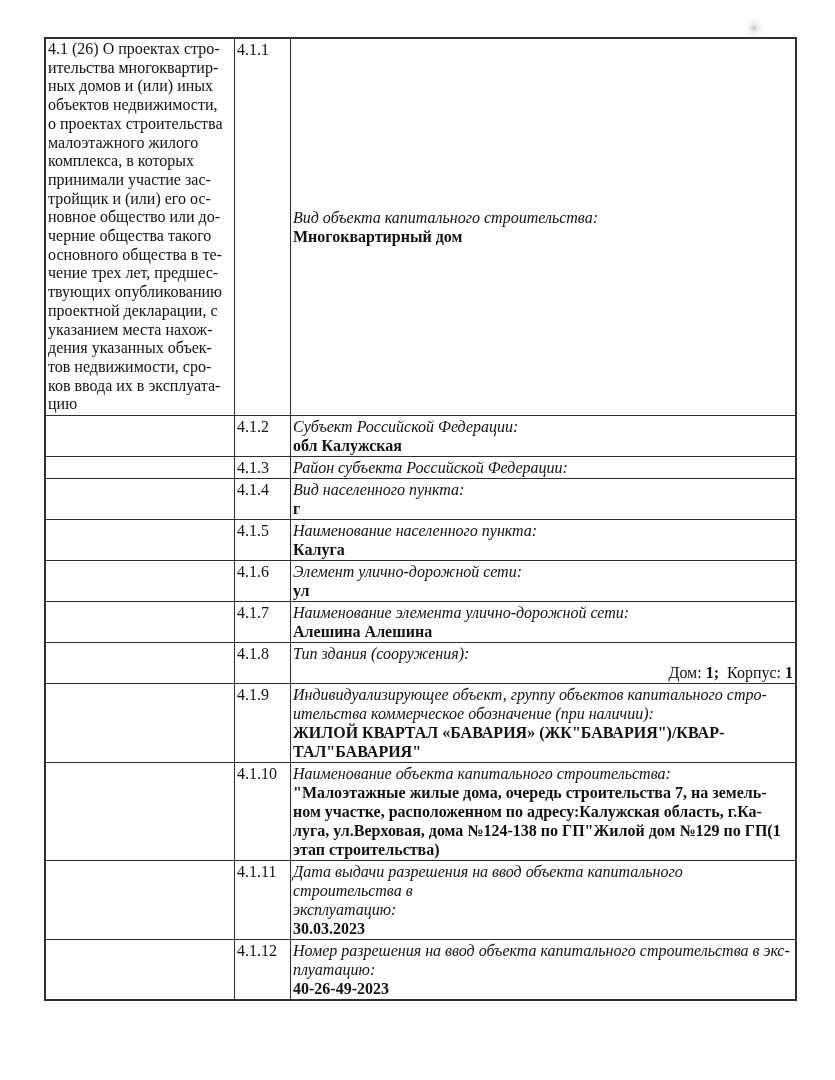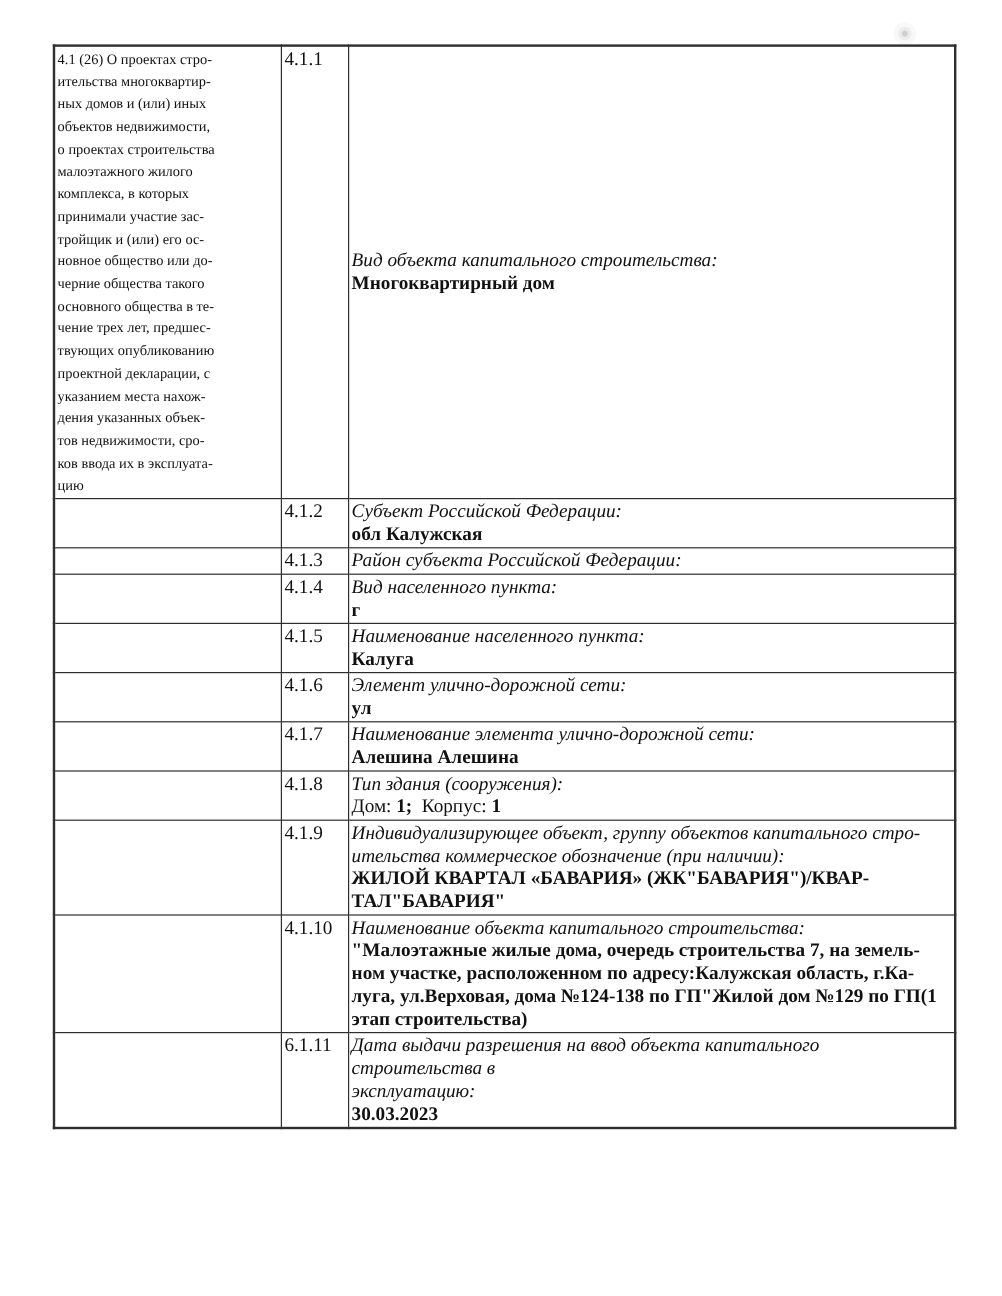--- a/index.html
+++ b/index.html
@@ -34,33 +34,33 @@
   td.desc-cell { width: 184px; }
   td.num-cell  {
     width: 51px;
     vertical-align: middle;
     padding-left: 3px;
   }
   td.content-cell { width: 500px; }
   td.content-cell.middle { vertical-align: middle; }
   .desc-text {
     white-space: pre-line;
-    font-size: 12px;
+    font-size: 16px;
     line-height: 18.7px;
   }
   .field-label {
     white-space: pre-line;
     font-weight: normal;
     font-style: italic;
   }
   .field-value {
     white-space: pre-line;
     font-weight: bold;
   }
-  .field-value-mixed { white-space: pre-line; }
+  .field-value-mixed { white-space: pre-line; text-align: right; }
   .field-value-mixed .bold { font-weight: bold; }
   
   .scan-artifact {
     position: absolute;
     left: 742px;
     top: 16px;
     width: 24px;
     height: 24px;
     background: radial-gradient(circle at 50% 50%, rgba(150,150,150,0.45) 0 2px, rgba(180,180,180,0.25) 3px 5px, rgba(200,200,200,0.12) 6px 9px, transparent 10px);
   }
@@ -172,21 +172,30 @@
         <td class="content-cell">
           <div class="field-label">Наименование объекта капитального строительства:</div>
           <div class="field-value">"Малоэтажные жилые дома, очередь строительства 7, на земель-
 ном участке, расположенном по адресу:Калужская область, г.Ка-
 луга, ул.Верховая, дома №124-138 по ГП"Жилой дом №129 по ГП(1
 этап строительства)</div>
         </td>
       </tr>
       <tr>
         <td class="desc-cell"></td>
-        <td class="num-cell">6.1.11</td>
+        <td class="num-cell">4.1.11</td>
         <td class="content-cell">
           <div class="field-label">Дата выдачи разрешения на ввод объекта капитального строительства в
 эксплуатацию:</div>
           <div class="field-value">30.03.2023</div>
+        </td>
+      </tr>
+      <tr>
+        <td class="desc-cell"></td>
+        <td class="num-cell">4.1.12</td>
+        <td class="content-cell">
+          <div class="field-label">Номер разрешения на ввод объекта капитального строительства в экс-
+плуатацию:</div>
+          <div class="field-value">40-26-49-2023</div>
         </td>
       </tr>
     </tbody>
 </table>
 
 </body></html>

